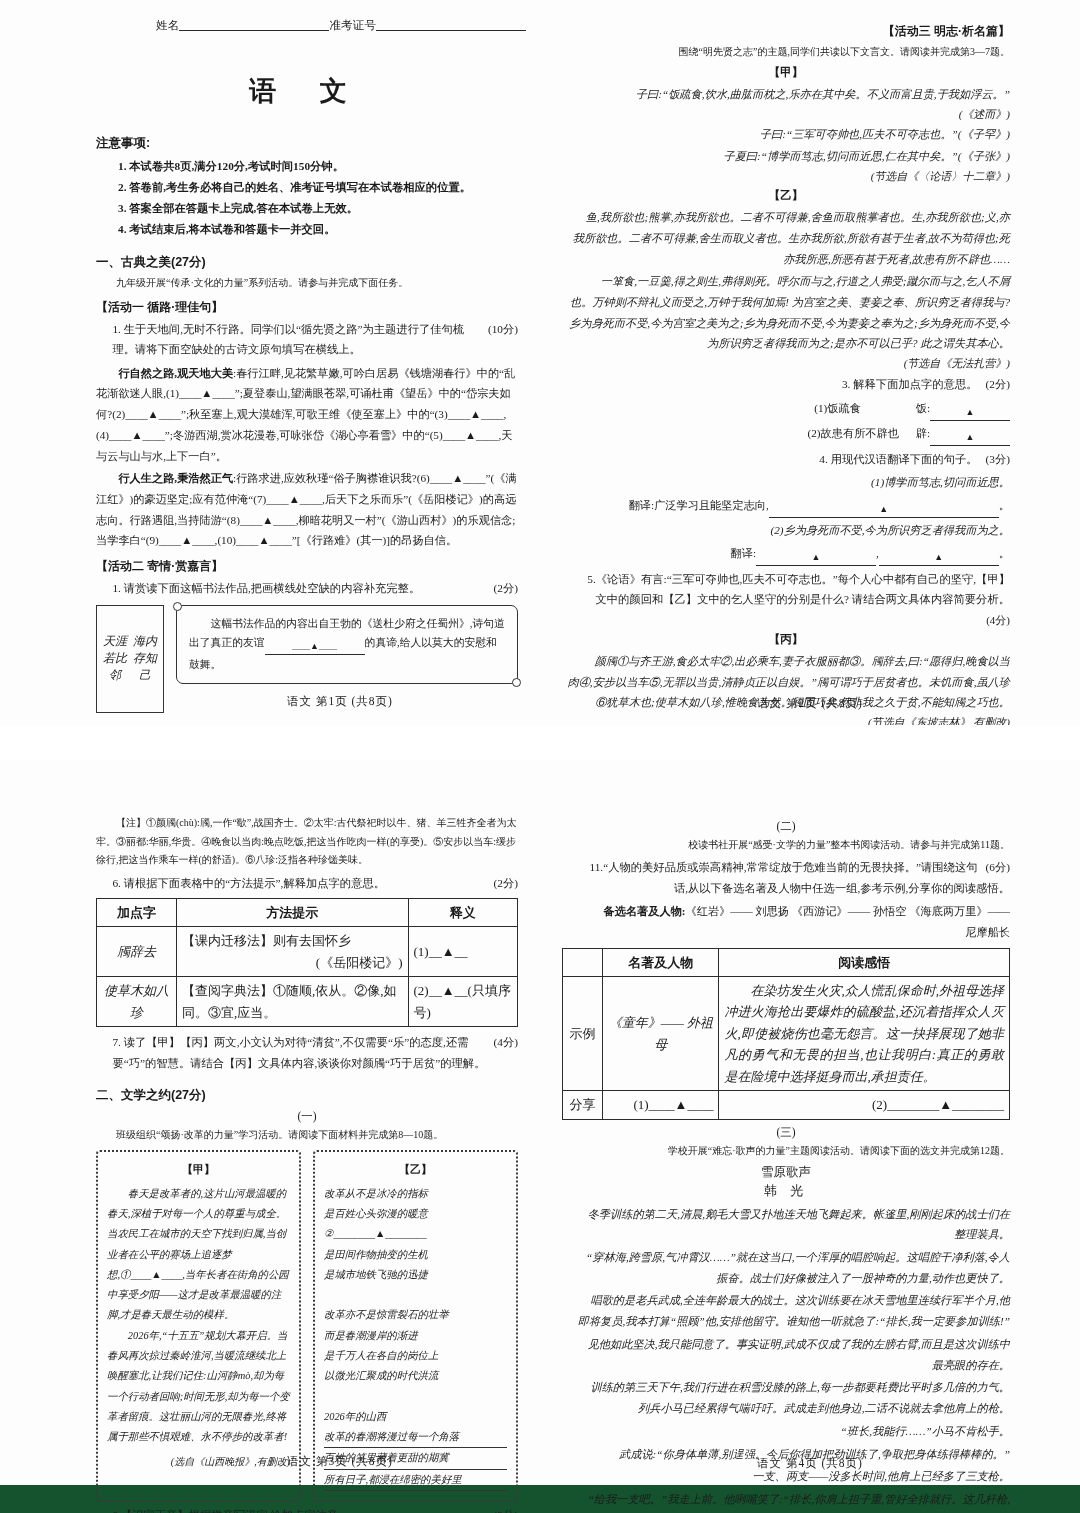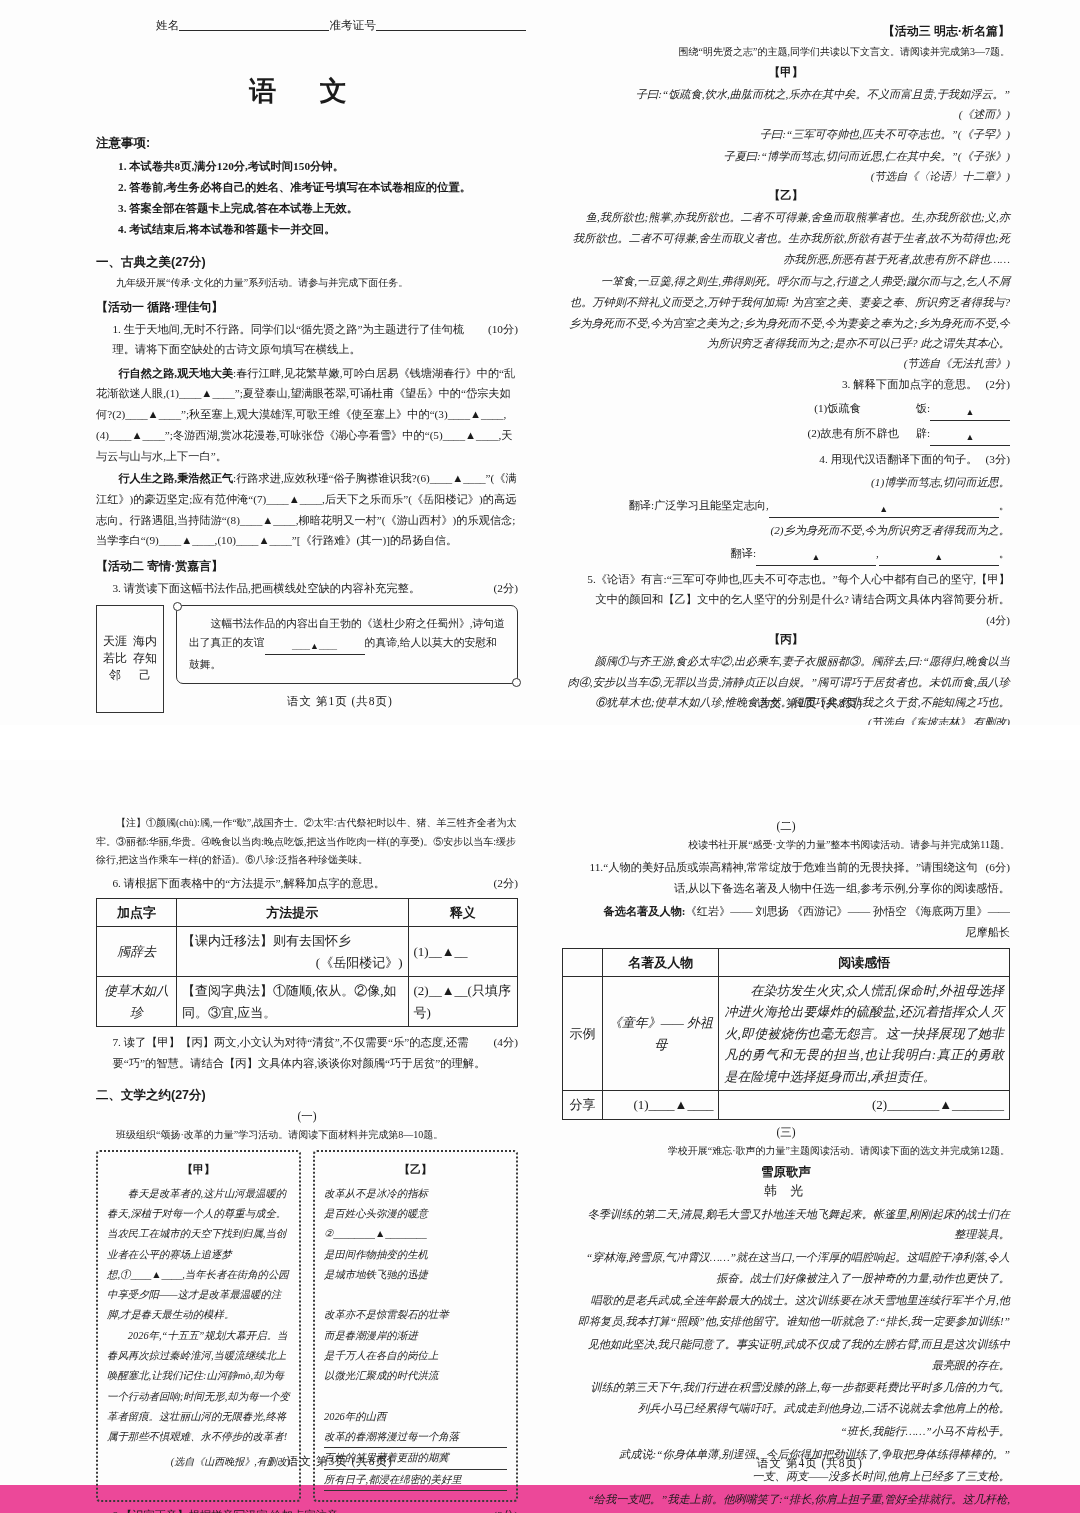--- a/index.html
+++ b/index.html
@@ -2,21 +2,21 @@
 <html><head>
 <meta charset="utf-8">
 <title>语文试卷</title>
 <style>
   html,body{margin:0;padding:0;background:#ffffff;}
   body{
     width:1080px;height:1513px;position:relative;overflow:hidden;
     font-family:"Liberation Serif","DejaVu Serif",serif;
     color:#1b1b1b;
   }
-  .sheet{position:absolute;left:0;top:0;width:1080px;height:1513px;background:#ec4899;}
+  .sheet{position:absolute;left:0;top:0;width:1080px;height:1513px;background:#14532d;}
   .half{position:absolute;left:0;width:1080px;height:725px;background:#fdfdfd;}
   .half.top{top:0;}
   .half.bottom{top:760px;}
   .gap{position:absolute;left:0;top:725px;width:1080px;height:35px;background:#ffffff;}
 
   .page{position:absolute;top:0;height:725px;box-sizing:border-box;}
   .page.left{left:0;width:540px;padding:14px 22px 0 96px;}
   .page.right{left:540px;width:540px;padding:14px 70px 0 22px;}
 
   
@@ -52,21 +52,21 @@
   .footer{position:absolute;bottom:16px;left:0;width:100%;text-align:center;
     font-size:11.5px;letter-spacing:1px;}
   .footer.left-pg{padding-left:70px;}
   .footer.right-pg{padding-right:48px;}
 
   
   .callig-row{display:flex;align-items:flex-start;gap:12px;margin-top:6px;}
   .callig{border:1px solid #333;width:68px;height:108px;display:flex;
     flex-direction:row-reverse;justify-content:space-around;padding:5px 3px;box-sizing:border-box;}
   .callig .col{display:flex;flex-direction:column;justify-content:space-around;
-    font-size:12px;font-family:"Liberation Serif",serif;text-align:center;}
+    font-size:12px;font-family:"Liberation Serif",serif;font-style:italic;text-align:center;}
   .scroll-box{flex:1;border:1px solid #333;border-radius:7px;padding:8px 12px;
     box-sizing:border-box;position:relative;font-size:10.8px;line-height:1.8;}
   .scroll-box:before,.scroll-box:after{content:"";position:absolute;width:7px;height:7px;
     border:1px solid #333;border-radius:50%;background:#fff;}
   .scroll-box:before{left:-4px;top:-4px;}
   .scroll-box:after{right:-4px;bottom:-4px;}
 
   
   table.grid{border-collapse:collapse;width:100%;font-size:13px;margin:5px 0;}
   table.grid th,table.grid td{border:1px solid #2b2b2b;padding:3px 5px;line-height:1.65;
@@ -93,21 +93,21 @@
   .tzg:before,.tzg:after{content:"";position:absolute;background:#999;}
   .tzg:before{left:50%;top:0;width:1px;height:100%;}
   .tzg:after{top:50%;left:0;height:1px;width:100%;}
   .pinyin-line{display:inline-block;border-bottom:1px solid #333;width:90px;height:11px;
     vertical-align:-2px;position:relative;}
   .pinyin-line:before{content:"";position:absolute;left:0;right:0;top:-9px;
     border-top:1px dashed #444;}
   .dotw{position:relative;}
   .dotw:after{content:"·";position:absolute;left:50%;bottom:-9px;transform:translateX(-50%);
     font-size:12px;line-height:0;}
-  .subtitle{text-align:center;font-weight:bold;font-size:12.5px;margin:4px 0 1px;}
+  .subtitle{text-align:center;font-weight:normal;font-size:12.5px;margin:4px 0 1px;}
   .author{text-align:center;font-size:13px;letter-spacing:5px;margin:1px 0 4px;}
   .grp{text-align:center;font-size:11.5px;margin:5px 0 2px;}
 </style>
 </head>
 <body>
 
 <div class="sheet">
 
   <div class="half top">
 
@@ -138,21 +138,21 @@
       <div class="para">
         <b>行自然之路,观天地大美</b><span>:春行江畔,见花繁草嫩,可吟白居易《钱塘湖春行》中的“乱花渐欲迷人眼,(1)____▲____”;夏登泰山,望满眼苍翠,可诵杜甫《望岳》中的“岱宗夫如何?(2)____▲____”;秋至塞上,观大漠雄浑,可歌王维《使至塞上》中的“(3)____▲____,(4)____▲____”;冬游西湖,赏冰花漫卷,可咏张岱《湖心亭看雪》中的“(5)____▲____,天与云与山与水,上下一白”。</span>
       </div>
       <div class="para">
         <b>行人生之路,秉浩然正气</b><span>:行路求进,应效秋瑾“俗子胸襟谁识我?(6)____▲____”(《满江红》)的豪迈坚定;应有范仲淹“(7)____▲____,后天下之乐而乐”(《岳阳楼记》)的高远志向。行路遇阻,当持陆游“(8)____▲____,柳暗花明又一村”(《游山西村》)的乐观信念;当学李白“(9)____▲____,(10)____▲____”[《行路难》(其一)]的昂扬自信。</span>
       </div>
 
       <div class="act">【活动二  寄情·赏嘉言】</div>
       <div class="q">
         <span class="pts">(2分)</span>
-        <span>3. 请赏读下面这幅书法作品,把画横线处空缺的内容补充完整。</span>
+        <span>1. 请赏读下面这幅书法作品,把画横线处空缺的内容补充完整。</span>
       </div>
 
       <div class="callig-row">
         <div class="callig">
           <div class="col">海内存知己</div>
           <div class="col">天涯若比邻</div>
         </div>
         <div class="scroll-box">
           <span style="margin-left:2em">这幅书法作品的内容出自王勃的《送杜少府之任蜀州》,诗句道出了真正的友谊</span><span class="blank b100">____▲____</span><span>的真谛,给人以莫大的安慰和鼓舞。</span>
         </div>

